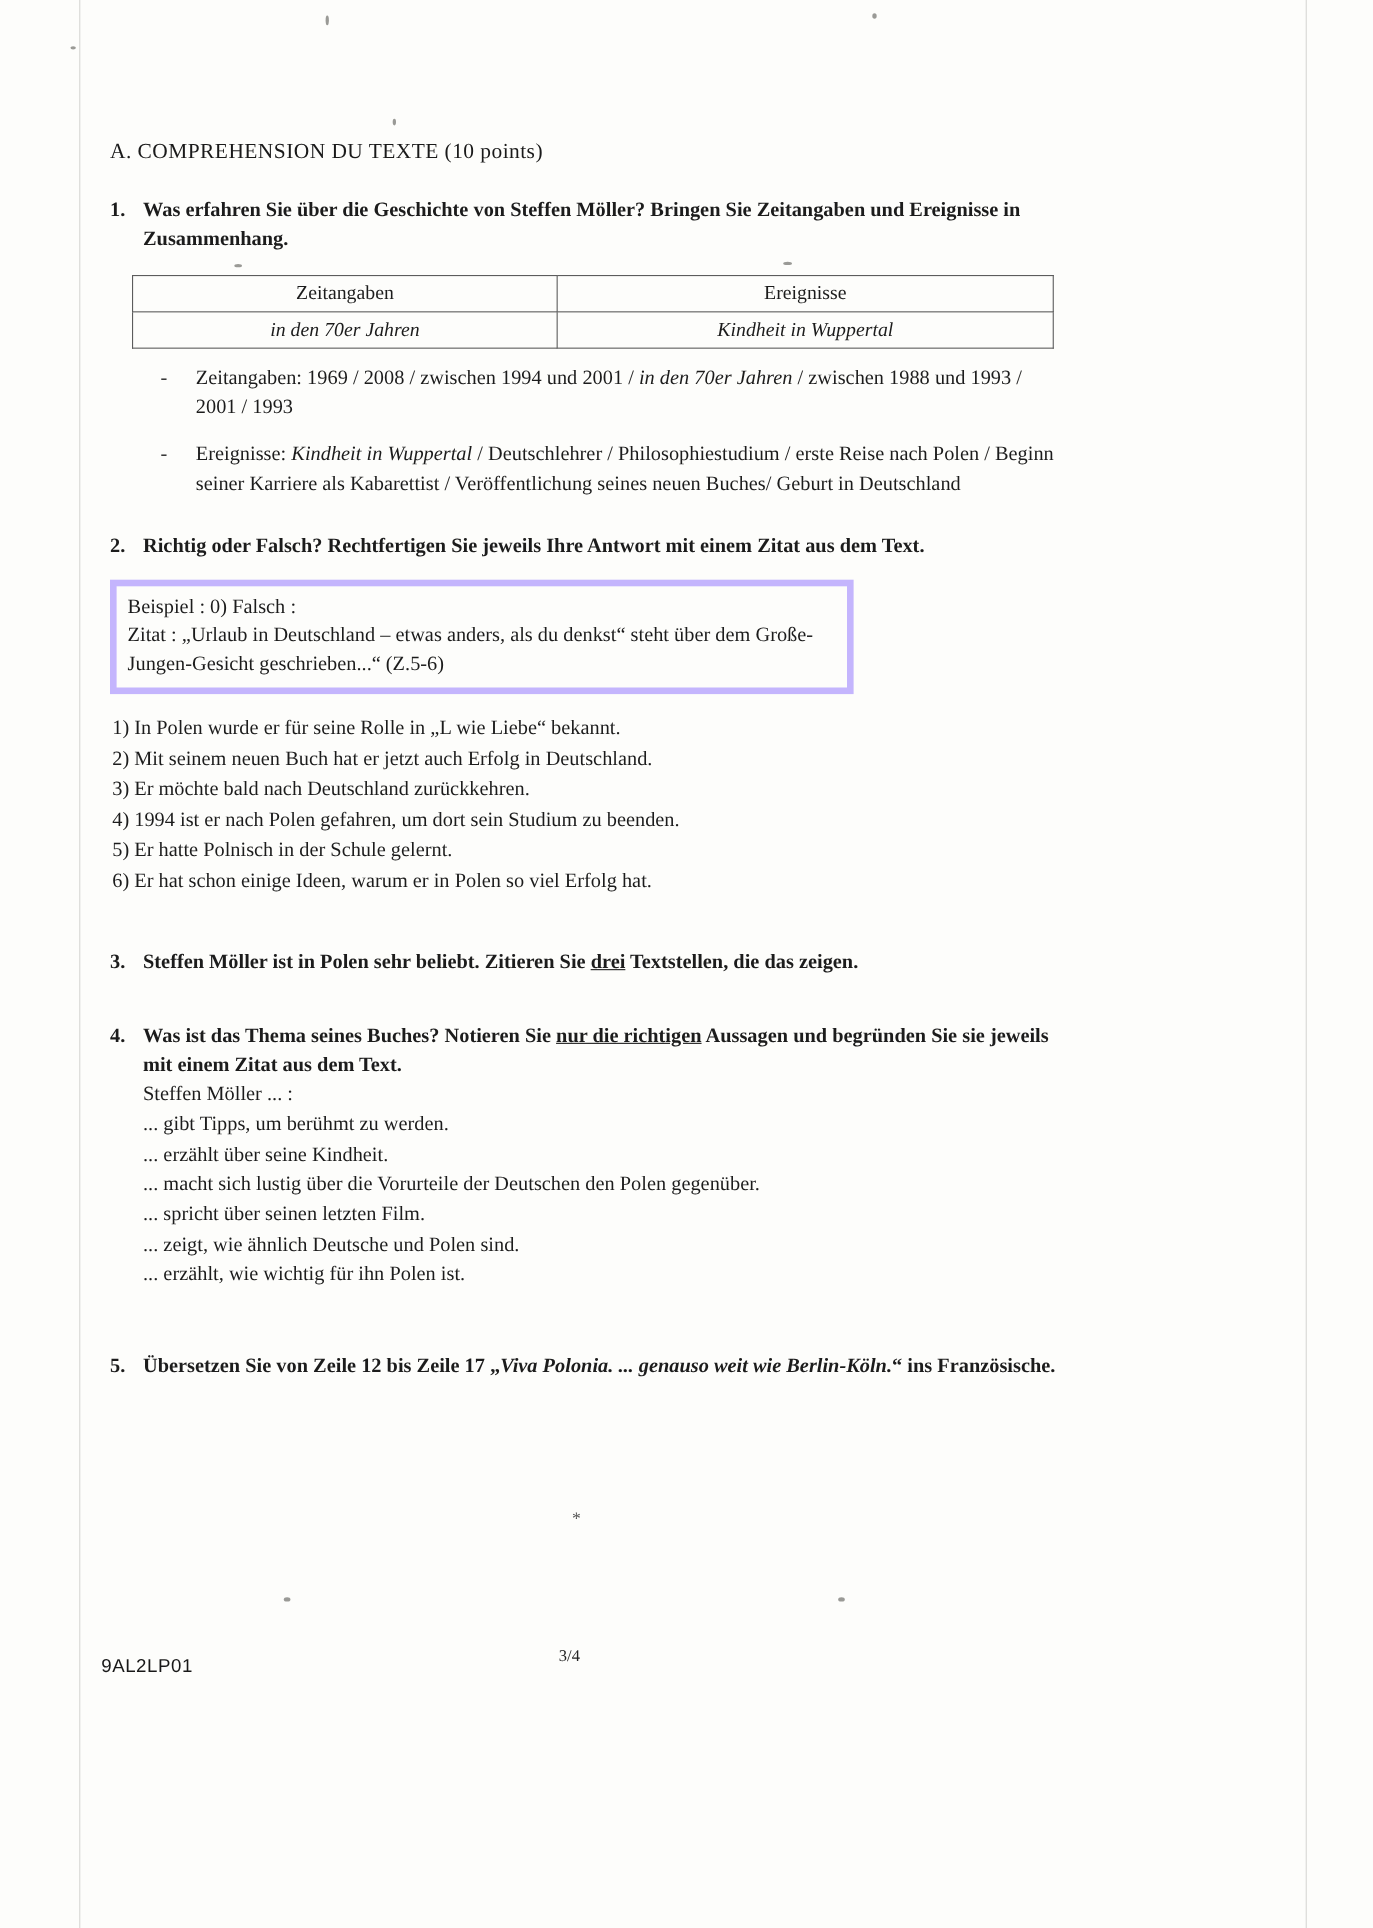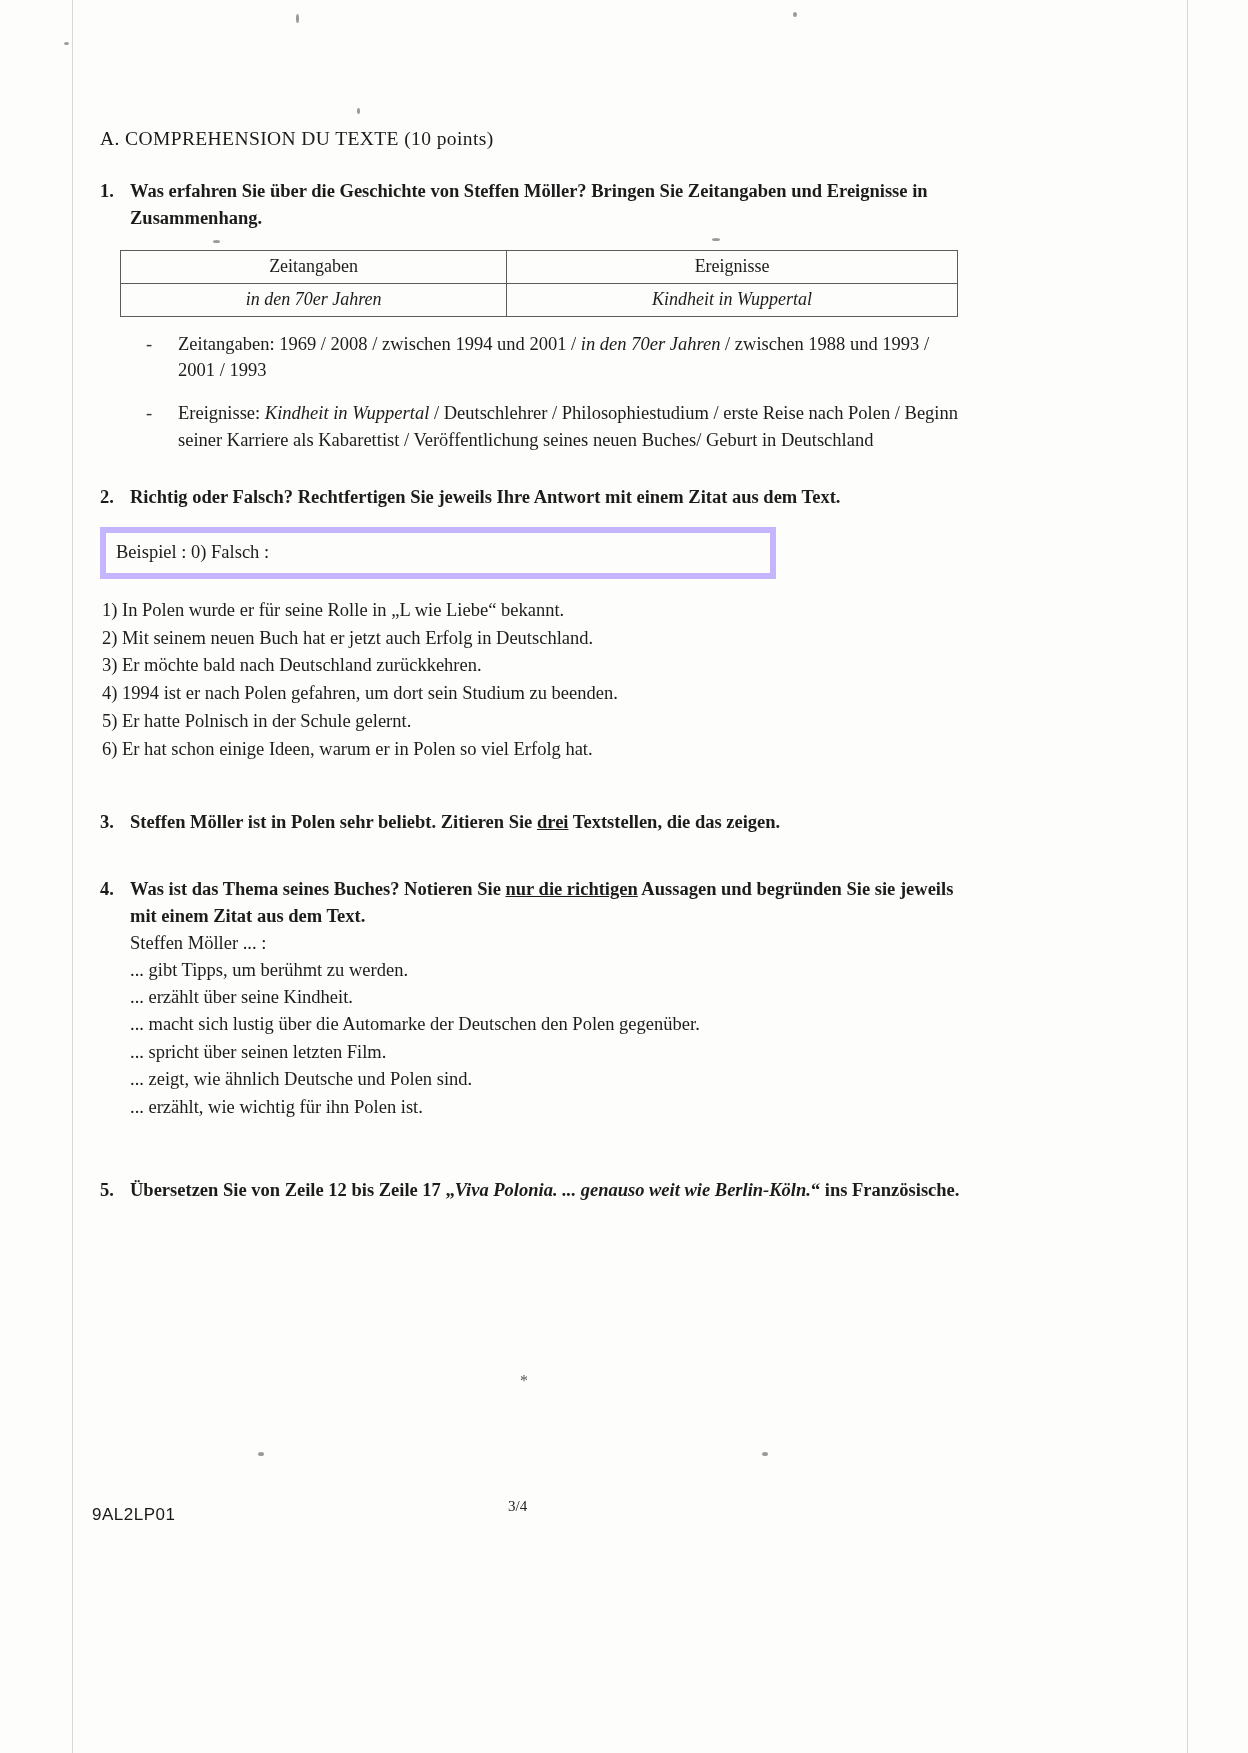--- a/index.html
+++ b/index.html
@@ -215,20 +215,21 @@
 
     <div class="spacer-sm"></div>
 
     <div class="q">
       <div class="q-num">2.</div>
       <div class="q-body bold">Richtig oder Falsch? Rechtfertigen Sie jeweils Ihre Antwort mit einem Zitat aus dem Text.</div>
     </div>
 
     <div class="beispiel-box">
       <div>Beispiel : 0) Falsch :</div>
+      <div>Zitat : „Urlaub in Deutschland – etwas anders, als du denkst“ steht über dem Große-Jungen-Gesicht geschrieben...“ (Z.5-6)</div>
     </div>
 
     <ol class="statements">
       <li>1) In Polen wurde er für seine Rolle in „L wie Liebe“ bekannt.</li>
       <li>2) Mit seinem neuen Buch hat er jetzt auch Erfolg in Deutschland.</li>
       <li>3) Er möchte bald nach Deutschland zurückkehren.</li>
       <li>4) 1994 ist er nach Polen gefahren, um dort sein Studium zu beenden.</li>
       <li>5) Er hatte Polnisch in der Schule gelernt.</li>
       <li>6) Er hat schon einige Ideen, warum er in Polen so viel Erfolg hat.</li>
     </ol>
@@ -245,21 +246,21 @@
     <div class="spacer-md"></div>
 
     <div class="q">
       <div class="q-num">4.</div>
       <div class="q-body bold">
         <span>Was ist das Thema seines Buches? Notieren Sie </span><span class="u">nur die richtigen</span><span> Aussagen und begründen Sie sie jeweils mit einem Zitat aus dem Text.</span>
         <div class="plain">Steffen Möller ... :</div>
         <ul class="sub-list">
           <li>... gibt Tipps, um berühmt zu werden.</li>
           <li>... erzählt über seine Kindheit.</li>
-          <li>... macht sich lustig über die Automarke der Deutschen den Polen gegenüber.</li>
+          <li>... macht sich lustig über die Vorurteile der Deutschen den Polen gegenüber.</li>
           <li>... spricht über seinen letzten Film.</li>
           <li>... zeigt, wie ähnlich Deutsche und Polen sind.</li>
           <li>... erzählt, wie wichtig für ihn Polen ist.</li>
         </ul>
       </div>
     </div>
 
     <div class="spacer-lg"></div>
 
     <div class="q">

